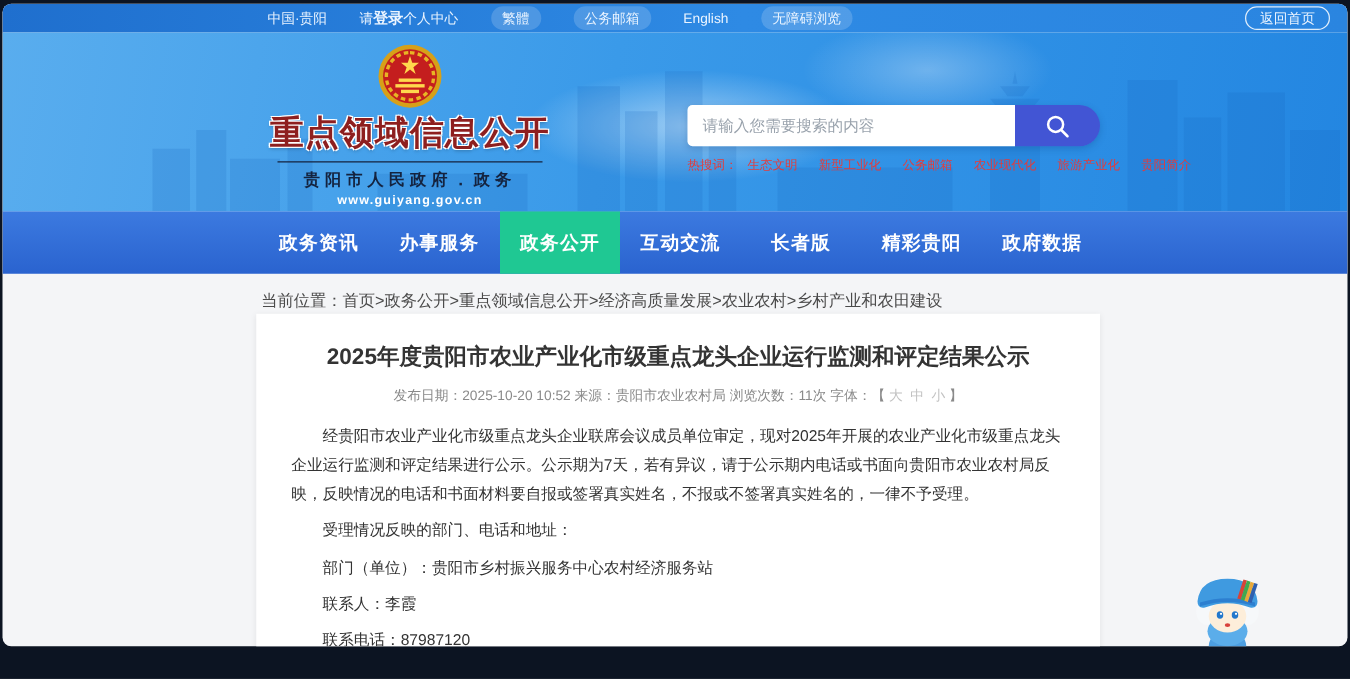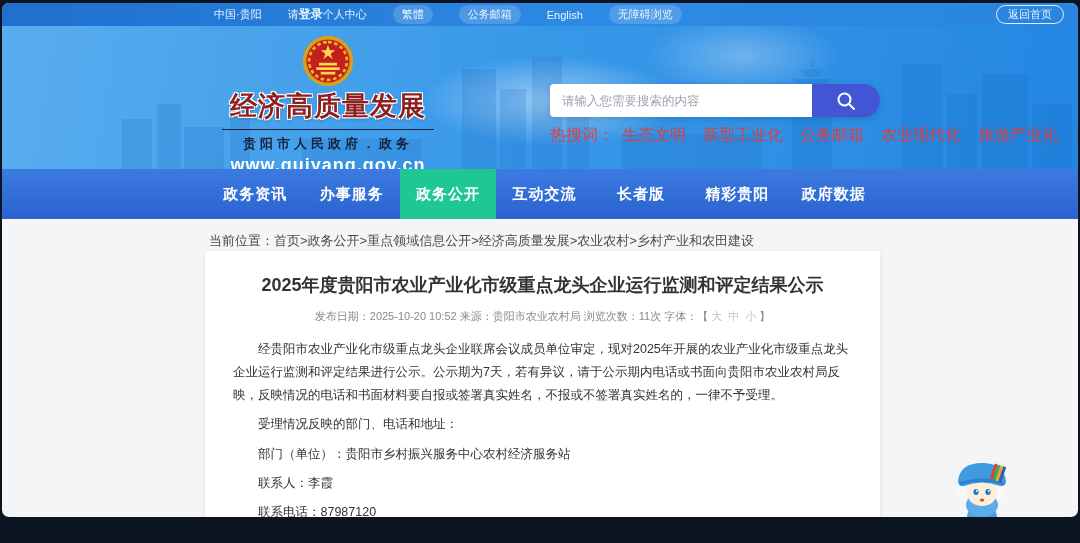--- a/index.html
+++ b/index.html
@@ -26,30 +26,30 @@
   .c2{left:640px;top:-10px;width:200px;height:80px;opacity:.6;}
   .skyline{position:absolute;bottom:0;left:0;width:100%;height:120px;}
 
   .logo-wrap{position:absolute;left:206px;top:8px;width:240px;text-align:center;}
   .emblem{width:54px;height:54px;display:block;margin:0 auto;}
   .site-title{font-size:27px;font-weight:bold;letter-spacing:1px;color:var(--title-maroon,#8e1f1f);
     text-shadow:1px 1px 0 #fff,-1px -1px 0 #fff,1px -1px 0 #fff,-1px 1px 0 #fff,0 2px 3px rgba(0,0,0,.25);
     white-space:nowrap;}
   .site-subtitle{margin:5px 14px 0;padding-top:5px;border-top:1.5px solid #14233f;
     color:#14233f;font-weight:bold;font-size:13px;letter-spacing:4px;white-space:nowrap;}
-  .site-url{color:#fff;font-weight:bold;font-size:18px;letter-spacing:1px;margin-top:2px;}
+  .site-url{color:#fff;font-weight:bold;font-size:10px;letter-spacing:1px;margin-top:2px;}
 
   .search-area{position:absolute;left:548px;top:58px;width:330px;}
   .search-box{display:flex;height:33px;box-shadow:0 2px 6px rgba(10,60,120,.25);border-radius:4px 17px 17px 4px;}
   .search-input{flex:1;border:none;border-radius:4px 0 0 4px;padding:0 12px;font-size:12.5px;
     color:#333;outline:none;font-family:inherit;}
   .search-input::placeholder{color:#9aa3ad;}
   .search-btn{width:68px;border:none;cursor:pointer;border-radius:0 17px 17px 0;
     background:var(--search-button-blue,#4255d4);display:flex;align-items:center;justify-content:center;}
-  .hot-row{margin-top:8px;font-size:16px;color:var(--hot-red,#e23c3c);display:flex;
+  .hot-row{margin-top:8px;font-size:10px;color:var(--hot-red,#e23c3c);display:flex;
     flex-wrap:nowrap;white-space:nowrap;align-items:flex-end;}
   .hot-row a{color:var(--hot-red,#e23c3c);text-decoration:none;margin-right:17px;cursor:pointer;}
   .hot-label{margin-right:8px;}
 
   
   .nav{height:50px;background:linear-gradient(#3c7ae0,#2a63cf);}
   .nav-inner{margin-left:205px;width:675px;height:100%;display:flex;}
   .nav-item{flex:1;display:flex;align-items:center;justify-content:center;color:#fff;
     font-size:15px;font-weight:bold;cursor:pointer;letter-spacing:1px;}
   .nav-item.active{background:var(--nav-active-green,#1fc893);}
@@ -116,21 +116,21 @@
     <div class="logo-wrap">
       <svg class="emblem" viewBox="0 0 60 60">
         <circle cx="30" cy="30" r="28" fill="#d7a018"></circle>
         <circle cx="30" cy="30" r="24" fill="#c41e1e"></circle>
         <path d="M30 30 m0 -21 a21 21 0 1 1 -0.01 0" fill="none" stroke="#e8b524" stroke-width="3" stroke-dasharray="4 3"></path>
         <polygon points="30,12 32,18 38,18 33,22 35,28 30,24 25,28 27,22 22,18 28,18" fill="#ffd84d"></polygon>
         <rect x="20" y="32" width="20" height="3" fill="#ffd84d"></rect>
         <rect x="17" y="37" width="26" height="3" fill="#ffd84d"></rect>
         <rect x="22" y="42" width="16" height="3" fill="#ffd84d"></rect>
       </svg>
-      <div class="site-title">经济高质量发展</div>
+      <div class="site-title">重点领域信息公开</div>
       <div class="site-subtitle">贵阳市人民政府．政务</div>
       <div class="site-url">www.guiyang.gov.cn</div>
     </div>
 
     <div class="search-area">
       <div class="search-box">
         <input class="search-input" type="text" placeholder="请输入您需要搜索的内容" style="">
         <button class="search-btn">
           <svg width="22" height="22" viewBox="0 0 22 22">
             <circle cx="9.5" cy="9.5" r="6" fill="none" stroke="#fff" stroke-width="2"></circle>

